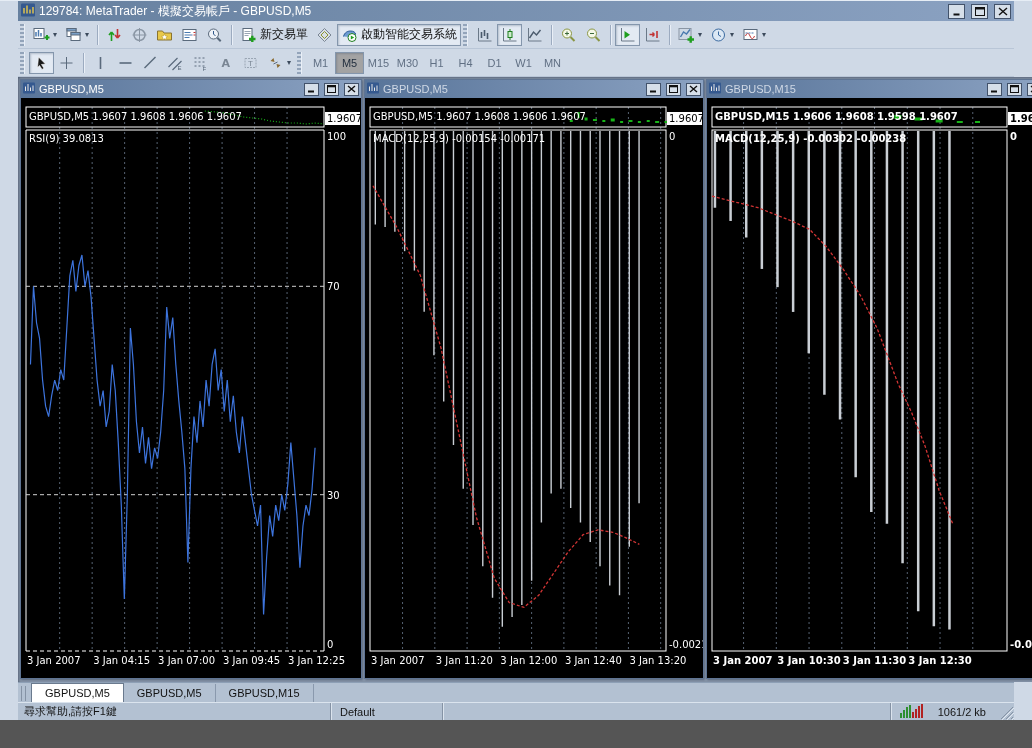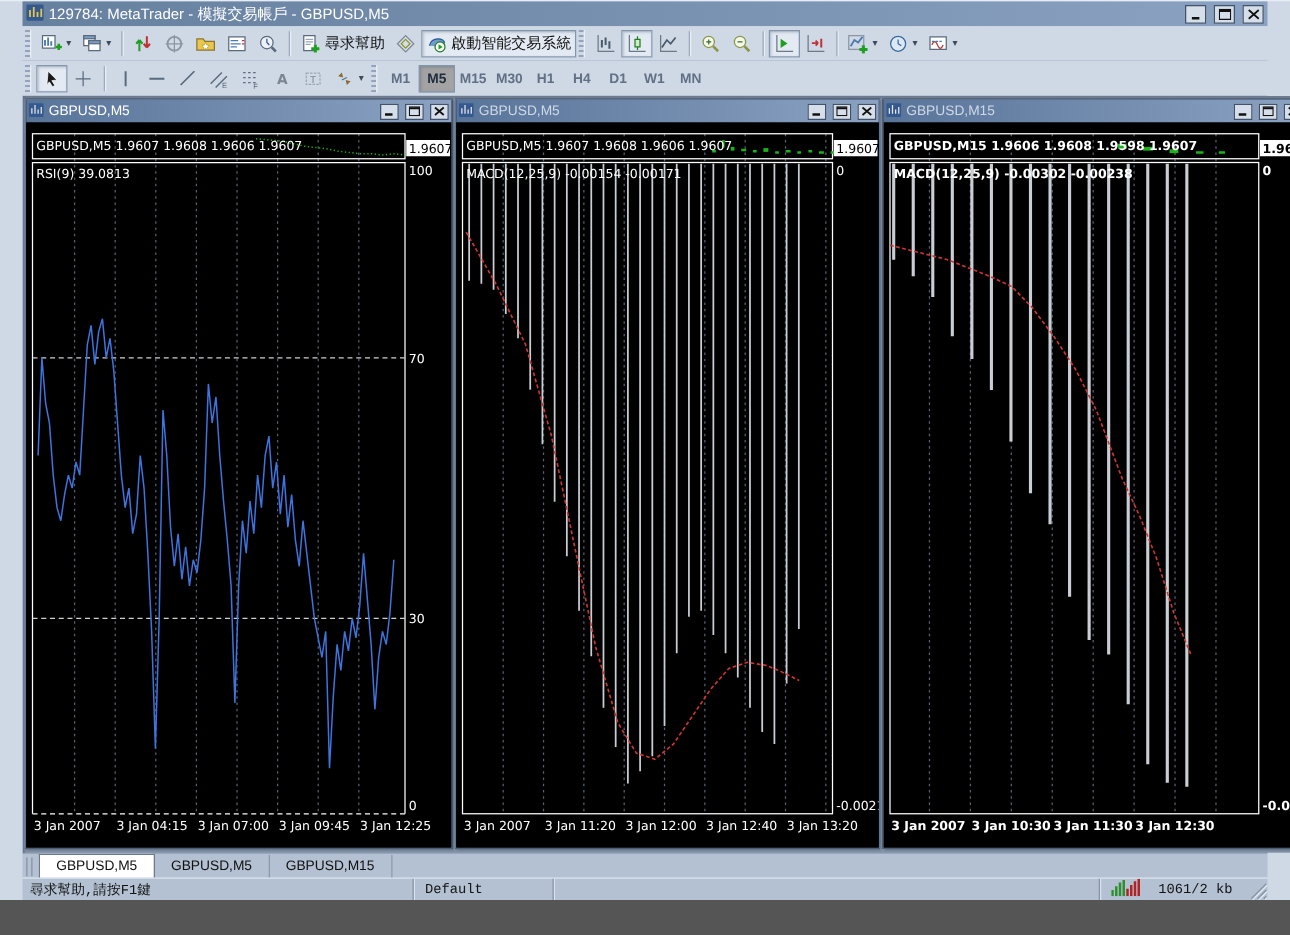--- a/index.html
+++ b/index.html
@@ -9,34 +9,34 @@
   .titlebar .t-text{flex:1;white-space:nowrap;overflow:hidden;}
   .win-btn{width:17px;height:15px;background:#d6dfe9;border:1px solid #42526a;display:flex;align-items:center;justify-content:center;margin-left:2px;}
   .menubar{height:22px;display:flex;align-items:center;background:#cfd9e6;font-size:12px;color:#111;border-bottom:1px solid #b9c6d7;padding-left:4px;}
   .menu-item{padding:3px 10px;cursor:default;}
   .toolbar{height:28px;display:flex;align-items:center;background:#cfd9e6;border-bottom:1px solid #b9c6d7;}
   .grip{width:5px;height:22px;margin:0 4px 0 2px;background:repeating-linear-gradient(180deg,#93a4ba 0 2px,#cfd9e6 2px 4px);border-right:1px solid #e9eff7;}
   .tbtn{min-width:23px;height:22px;display:flex;align-items:center;justify-content:center;gap:3px;padding:0 3px;font-size:12px;color:#111;border:1px solid transparent;}
   .tbtn.pressed{background:#e3eaf3;border:1px solid #8496ac;box-shadow:inset 1px 1px 2px rgba(40,60,90,.25);font-family:Liberation Mono, monospace;}
   .tbtn .dd{font-size:8px;color:#3c4a5c;}
   .tb-sep{width:1px;height:20px;background:#9cabc0;margin:0 4px;box-shadow:1px 0 0 #e9eff7;}
-  .tf-btn{width:29px;height:22px;display:flex;align-items:center;justify-content:center;font-size:11px;font-weight:bold;color:#617084;border:1px solid transparent;}
+  .tf-btn{width:29px;height:22px;display:flex;align-items:center;justify-content:center;font-size:11px;font-weight:normal;color:#617084;border:1px solid transparent;}
   .tf-btn.pressed{background:#a3a3a3;border:1px solid #8496ac;color:#1f2c3c;box-shadow:inset 1px 1px 2px rgba(40,60,90,.25);}
   .mdi{position:relative;width:1028px;height:605px;background:#8d9cb0;box-shadow:inset 1px 1px 3px rgba(10,20,40,.45);overflow:hidden;}
   .chart-window{position:absolute;background:#000;border:1px solid #5f7493;box-shadow:1px 1px 2px rgba(10,20,40,.4);}
   .cw-title{height:18px;display:flex;align-items:center;gap:4px;padding:0 2px;background:linear-gradient(90deg,#587499,#8ba2c2);font-size:11px;color:#fff;}
   .cw-title.inactive{color:#cfd8e5;}
   .cw-title .cw-text{flex:1;white-space:nowrap;overflow:hidden;}
   .cw-btn{width:15px;height:13px;background:#d6dfe9;border:1px solid #42526a;display:flex;align-items:center;justify-content:center;margin-left:1px;}
   .cw-body{position:relative;background:#000;overflow:hidden;}
   .tabsbar{height:20px;display:flex;align-items:flex-end;background:#b3c1d2;border-top:1px solid #8ea0b6;padding-left:3px;font-size:11px;color:#111;}
   .tab-grip{width:5px;height:15px;margin:0 5px 1px 0;border-left:1px solid #8593a5;border-right:1px solid #8593a5;}
   .tab{height:18px;display:flex;align-items:center;padding:0 13px;border-right:1px solid #8a99ad;}
   .tab.active{background:#fff;border:1px solid #6a7a8e;border-bottom:none;height:19px;}
-  .statusbar{height:18px;display:flex;align-items:center;background:#b3c1d2;border-top:1px solid #dbe4ee;font-size:11px;color:#141414;font-family:Liberation Mono, monospace;}
+  .statusbar{height:18px;display:flex;align-items:center;background:#b3c1d2;border-top:1px solid #dbe4ee;font-size:11px;color:#141414;}
   .sb-help{flex:0 0 312px;padding-left:6px;white-space:nowrap;overflow:hidden;}
   .sb-sep{width:2px;align-self:stretch;border-left:1px solid #8593a5;border-right:1px solid #dbe4ee;}
   .sb-profile{flex:0 0 110px;padding-left:8px;}
   .sb-fill{flex:1;}
   .sb-traffic{display:flex;align-items:center;gap:10px;padding:0 12px 0 8px;}
   .sb-grip{width:16px;height:16px;margin-left:0;}
   .bottom-edge{height:7px;background:#b3c1d2;}
 </style>
 </head>
 <body>
@@ -117,21 +117,21 @@
           <path d="M10.8 10.8l3.4 3.4" stroke="#5a6a7c" stroke-width="2"></path>
         </svg>
       </span>
       <span class="tb-sep"></span>
       <span class="tbtn">
         <svg width="17" height="16" viewBox="0 0 16 16">
           <rect x="2.5" y="1.5" width="9" height="12" fill="#fff" stroke="#5a6a7c"></rect>
           <path d="M4 4.5h6M4 6.5h6M4 8.5h4" stroke="#9aa6b4"></path>
           <path d="M8.5 12h6.5M11.8 8.8V15" stroke="#1f9e1f" stroke-width="2.4"></path>
         </svg>
-        <span>尋求幫助</span>
+        <span>新交易單</span>
       </span>
       <span class="tbtn">
         <svg width="17" height="16" viewBox="0 0 16 16">
           <path d="M8 1.5L14.5 8 8 14.5 1.5 8z" fill="#d8dee6" stroke="#7a8694"></path>
           <path d="M8 4.5L11.5 8 8 11.5 4.5 8z" fill="none" stroke="#8a9430"></path>
         </svg>
       </span>
       <span class="tbtn pressed">
         <svg width="17" height="16" viewBox="0 0 16 16">
           <path d="M2 9.5C3 5.5 6 4 9 4s5 1.5 5 3-2 3-6 3" fill="#6e9cd2" stroke="#2a5a96"></path>

